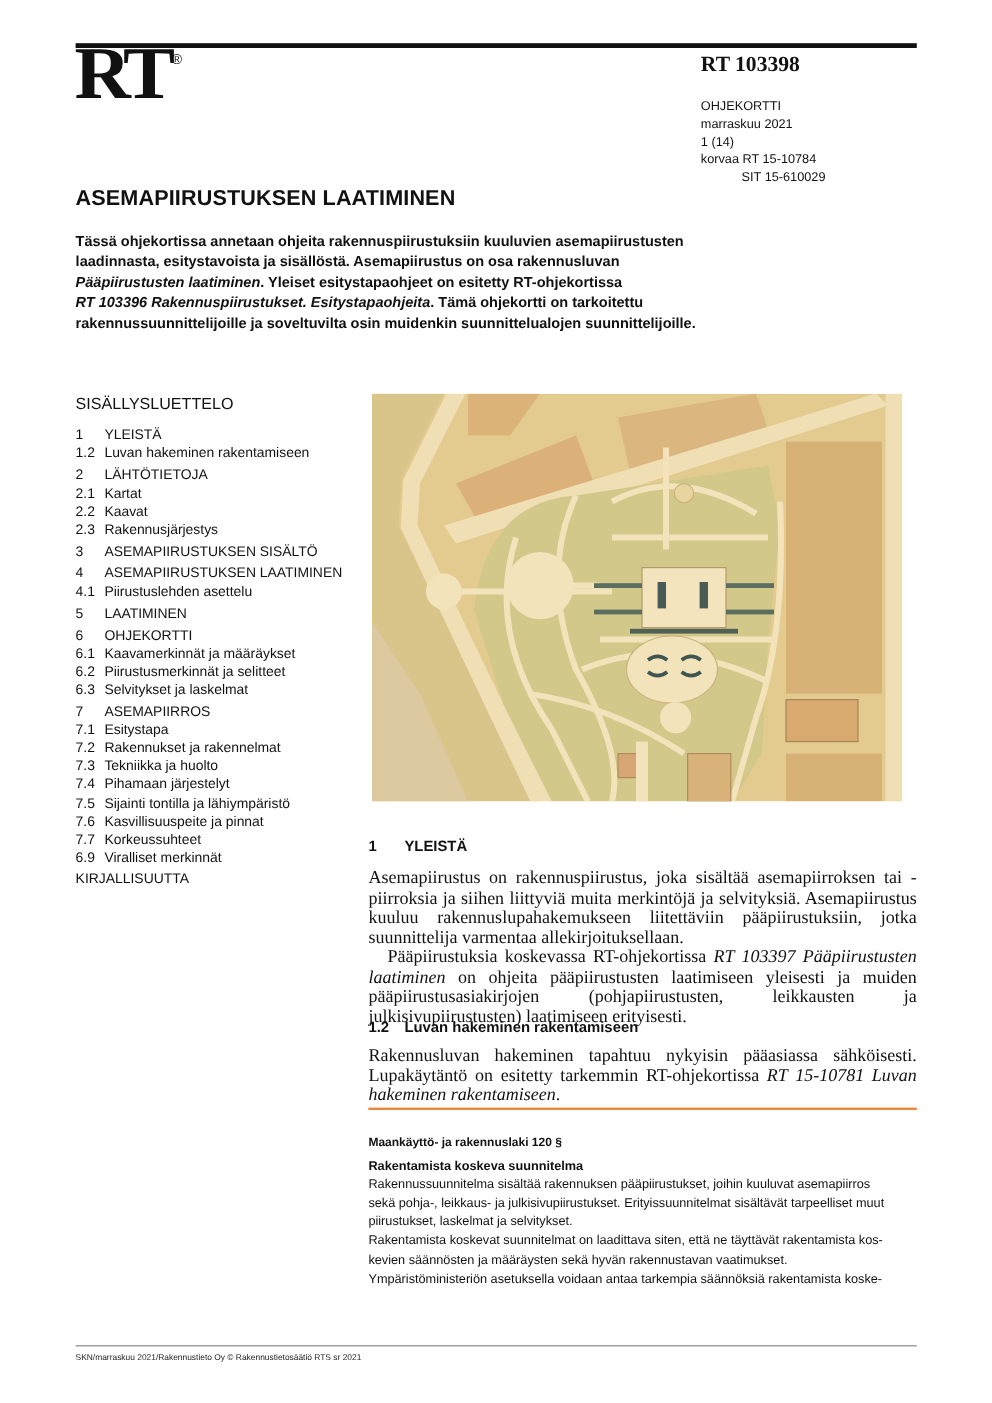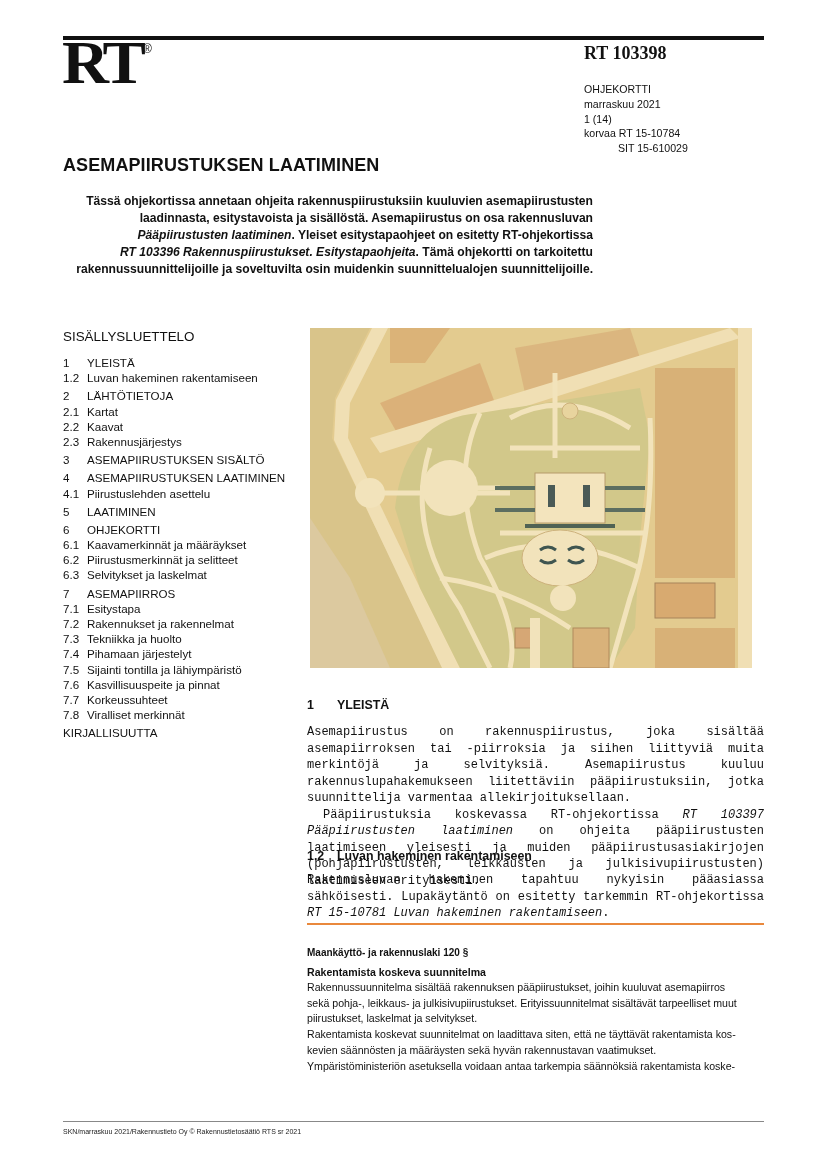--- a/index.html
+++ b/index.html
@@ -11,31 +11,31 @@
           font-weight: bold; font-size: 62px; line-height: 52px; letter-spacing: -4px;
           transform: scaleX(1.05); transform-origin: left top; }
   .logo-reg { left: 143px; top: 42px; font-family: "Liberation Sans", sans-serif; font-size: 12px; }
   .doc-id { left: 584px; top: 43px; font-size: 18px; font-weight: bold; font-family: Liberation Serif, serif; }
   .meta { left: 584px; top: 82px; font-size: 10.6px; line-height: 14.8px; font-family: "Liberation Sans", sans-serif; }
   .meta div { white-space: nowrap; }
   .meta .indent { padding-left: 34px; }
   .title { left: 63px; top: 155px; font-size: 18px; font-weight: bold; font-family: "Liberation Sans", sans-serif; letter-spacing: 0.1px; }
   .lead { left: 63px; top: 193px; width: 530px; font-size: 12.1px; line-height: 17px; font-weight: bold;
           font-family: "Liberation Sans", sans-serif; }
-  .lead p { margin: 0; white-space: nowrap; text-align: right; }
+  .lead p { margin: 0; white-space: nowrap; }
   .toc-title { left: 63px; top: 329px; font-size: 13.4px; font-family: "Liberation Sans", sans-serif; }
   .toc { left: 63px; top: 355px; font-family: "Liberation Sans", sans-serif; font-size: 11.6px; }
   .toc-row { display: flex; white-space: nowrap; height: 15.2px; line-height: 15.2px; }
   .toc-row.major { margin-top: 3px; }
   .toc-row.first { margin-top: 0; }
   .toc-num { width: 24px; }
   .plan { left: 310px; top: 328px; width: 442px; height: 340px; overflow: hidden; }
   .sec-h { font-family: "Liberation Sans", sans-serif; font-weight: bold; font-size: 12.4px; }
   .sec-h .num { display: inline-block; width: 30px; }
-  .body-text { font-family: Liberation Mono, monospace; font-size: 12px; line-height: 16.5px; text-align: justify; }
+  .body-text { font-family: Liberation Serif, serif; font-size: 15px; line-height: 16.5px; text-align: justify; }
   .body-text p { margin: 0; }
   .body-text .ind { text-indent: 16px; }
   .h1 { left: 307px; top: 698px; }
   .p1 { left: 307px; top: 724px; width: 457px; }
   .h12 { left: 307px; top: 849px; }
   .p12 { left: 307px; top: 872px; width: 457px; }
   .orange-rule { left: 307px; top: 923px; width: 457px; height: 2px; background: #e9883c; }
   .law-title { left: 307px; top: 947px; font-family: "Liberation Sans", sans-serif; font-weight: bold; font-size: 10px; }
   .law-sub { left: 307px; top: 966px; font-family: "Liberation Sans", sans-serif; font-weight: bold; font-size: 10.6px; }
   .law-body { left: 307px; top: 980px; width: 457px; font-family: "Liberation Sans", sans-serif; font-size: 10.6px; line-height: 15.7px; }
@@ -153,21 +153,21 @@
     </div>
     <div class="toc-row">
       <span class="toc-num">7.6</span>
       <span>Kasvillisuuspeite ja pinnat</span>
     </div>
     <div class="toc-row">
       <span class="toc-num">7.7</span>
       <span>Korkeussuhteet</span>
     </div>
     <div class="toc-row">
-      <span class="toc-num">7.8</span>
+      <span class="toc-num">6.9</span>
       <span>Viralliset merkinnät</span>
     </div>
     <div class="toc-row major nonum">
       <span>KIRJALLISUUTTA</span>
     </div>
   </div>
 
 <div class="abs plan">
   <svg id="plan-svg" width="442" height="340" viewBox="0 0 442 340" xmlns="http://www.w3.org/2000/svg">
     <rect width="442" height="340" fill="#e3cb8f"></rect>

